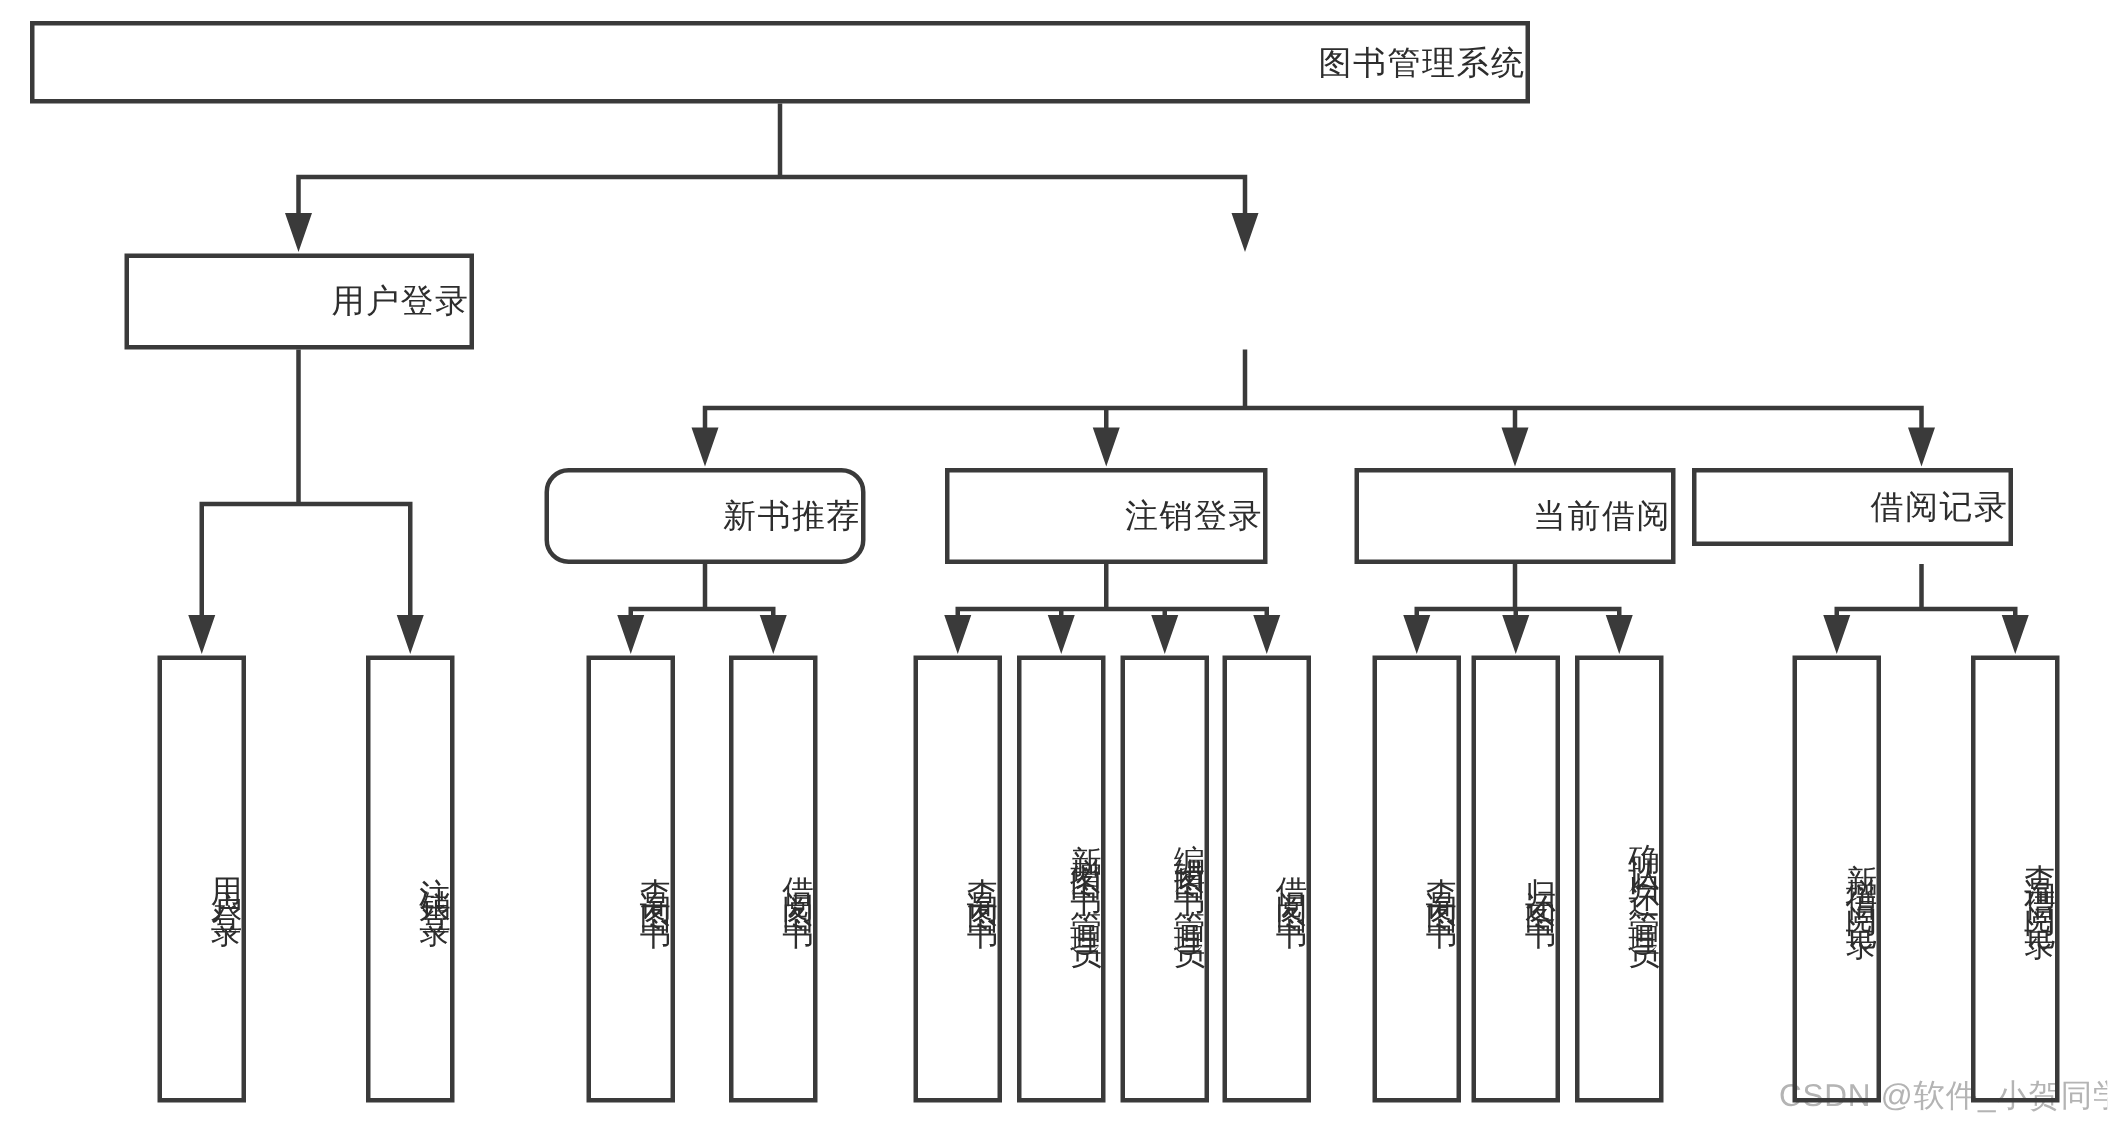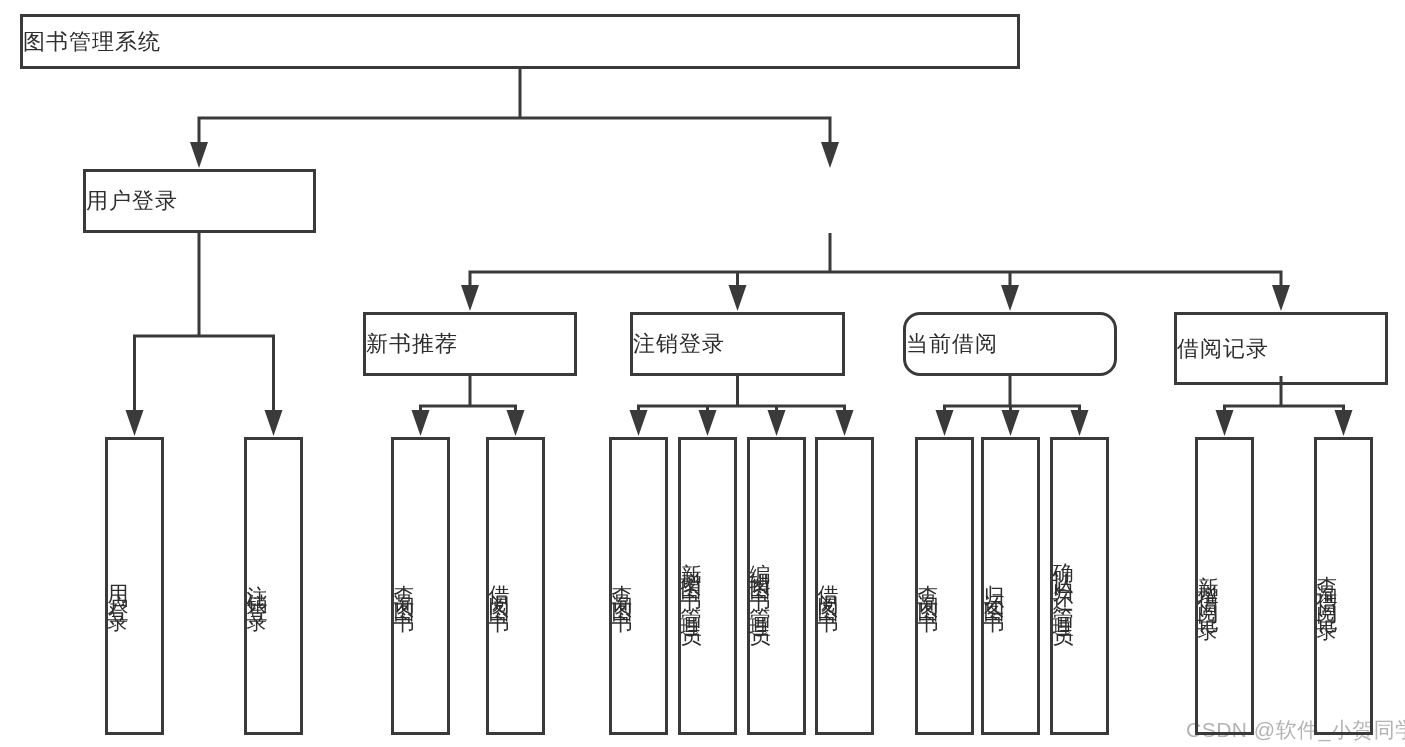--- a/index.html
+++ b/index.html
@@ -20,21 +20,21 @@
     left: 0; top: 0;
     z-index: 1;
   }
   .box {
     position: absolute;
     box-sizing: border-box;
     border: 3px solid #3a3a3a;
     background: transparent;
     display: flex;
     align-items: center;
-    justify-content: flex-start;
+    justify-content: flex-end;
     z-index: 3;
   }
   .hlabel {
     font-size: 22px;
     color: #2d2d2d;
     letter-spacing: 1px;
     white-space: nowrap;
   }
   .leaf {
     top: 437px;
@@ -105,30 +105,30 @@
   <div id="watermark">CSDN @软件_小贺同学</div>
 
   <div class="box" style="left:20px; top:14px; width:1000px; height:55px;">
     <span class="hlabel">图书管理系统</span>
   </div>
 
   <div class="box" style="left:83px; top:169px; width:233px; height:64px;">
     <span class="hlabel">用户登录</span>
   </div>
 
-  <div class="box" style="left:363px; top:312px; width:214px; height:64px;">
+  <div class="box" style="left:363px; top:312px; width:214px; height:64px;border-radius:16px;">
     <span class="hlabel">新书推荐</span>
   </div>
   <div class="box" style="left:630px; top:312px; width:215px; height:64px;">
     <span class="hlabel">注销登录</span>
   </div>
-  <div class="box" style="left:903px; top:312px; width:214px; height:64px;border-radius:17px;">
+  <div class="box" style="left:903px; top:312px; width:214px; height:64px;">
     <span class="hlabel">当前借阅</span>
   </div>
-  <div class="box" style="left:1174px; top:312px; width:214px; height:73px;font-family:Liberation Serif, serif;">
+  <div class="box" style="left:1128px; top:312px; width:214px; height:52px;font-family:Liberation Serif, serif;">
     <span class="hlabel">借阅记录</span>
   </div>
 
   <div class="box leaf" style="left:105px;">
     <span class="vlabel">用户登录</span>
   </div>
   <div class="box leaf" style="left:244px;">
     <span class="vlabel">注销登录</span>
   </div>
 

